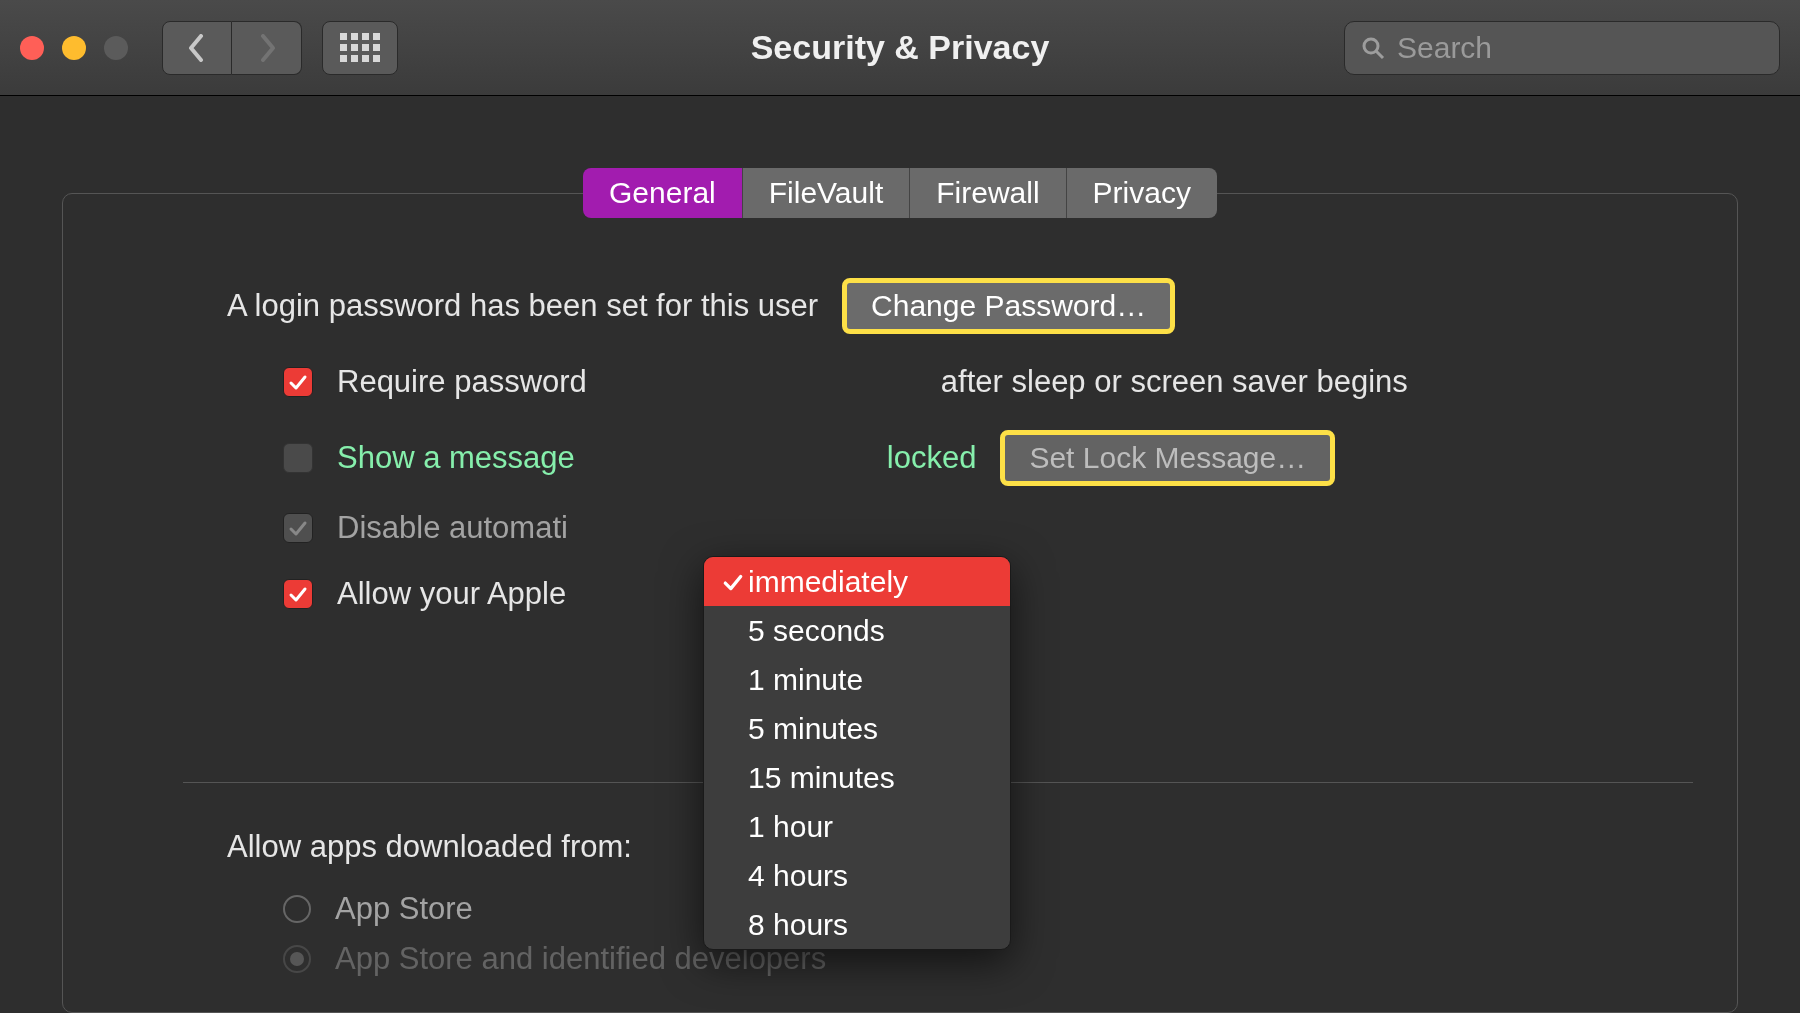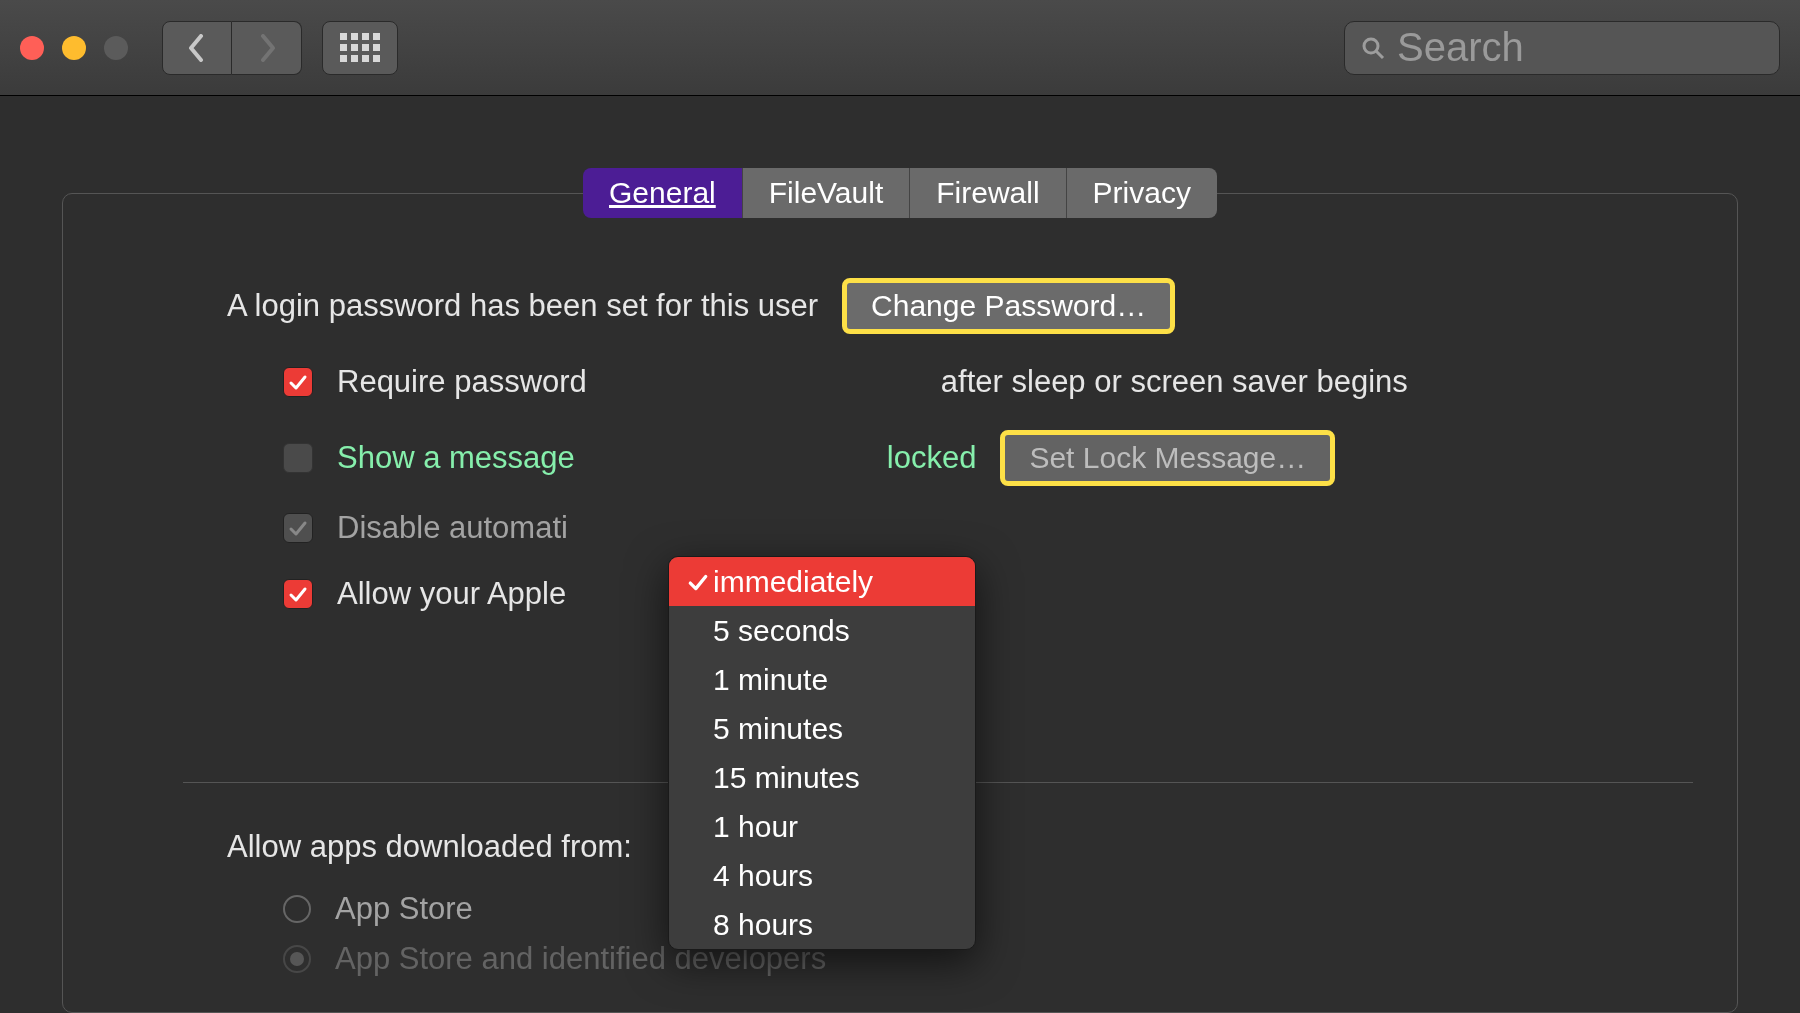--- a/index.html
+++ b/index.html
@@ -54,37 +54,37 @@
     position: absolute; left: 50%; transform: translateX(-50%);
     font-size: 34px; font-weight: 600; color: #f0f0f0;
   }
 
   .search {
     margin-left: auto; width: 436px; height: 54px;
     background: #555; border: 1px solid #2a2a2a; border-radius: 10px;
     display: flex; align-items: center; padding: 0 16px; gap: 12px;
   }
   .search svg { stroke: #9d9d9d; fill: none; }
-  .search-placeholder { color: #9a9a9a; font-size: 40px; }
+  .search-placeholder { color: #9a9a9a; font-size: 30px; }
 
   
   .content { position: relative; padding-top: 72px; }
 
   .tabs {
     display: flex; justify-content: center; position: relative; z-index: 2;
   }
   .tab {
     height: 50px; padding: 0 26px;
     background: #6a6a6a; color: #fff;
     display: flex; align-items: center; justify-content: center;
     font-size: 30px; border-right: 1px solid #444;
   }
   .tab:first-child { border-radius: 8px 0 0 8px; }
   .tab:last-child { border-radius: 0 8px 8px 0; border-right: none; }
-  .tab.active { background: #4c1d95; text-decoration: underline; }
+  .tab.active { background: #a21caf; }
 
   .panel {
     margin: -25px 62px 0 62px;
     border: 1px solid #555; border-radius: 10px;
     padding-top: 84px; padding-left: 164px; 
     position: relative; min-height: 820px;
   }
 
   .row { display: flex; align-items: center; gap: 24px; margin-bottom: 30px; font-size: 31px; }
   .row.indent { margin-left: 56px; }
@@ -122,21 +122,21 @@
     border: none; border-top: 1px solid #555;
     margin: 170px 0 46px -44px; width: calc(100% - 0px);
   }
 
   .section-label { font-size: 31px; color: #e6e6e6; margin-left: 0; margin-bottom: 26px; }
 
   
   .dropdown-gap { width: 306px; display: inline-block; }
   .popup {
     position: absolute;
-    left: 605px; top: 362px;
+    left: 640px; top: 362px;
     width: 308px;
     background: #3d3d3d;
     border: 1px solid #1a1a1a;
     border-radius: 10px;
     box-shadow: 0 12px 40px rgba(0,0,0,0.6);
     overflow: hidden;
     z-index: 50;
   }
   .popup-item {
     display: flex; align-items: center;
@@ -176,20 +176,21 @@
       <span></span>
         <span></span>
         <span></span>
         <span></span>
       <span></span>
         <span></span>
         <span></span>
         <span></span>
     </div>
   </div>
+  <div class="title">Security &amp; Privacy</div>
   <div class="search">
     <svg width="24" height="24" viewBox="0 0 24 24" stroke-width="3">
         <circle cx="10" cy="10" r="7"></circle>
         <line x1="15" y1="15" x2="22" y2="22"></line>
       </svg>
     <span class="search-placeholder">Search</span>
   </div>
 </div>
 
 <div class="content">

